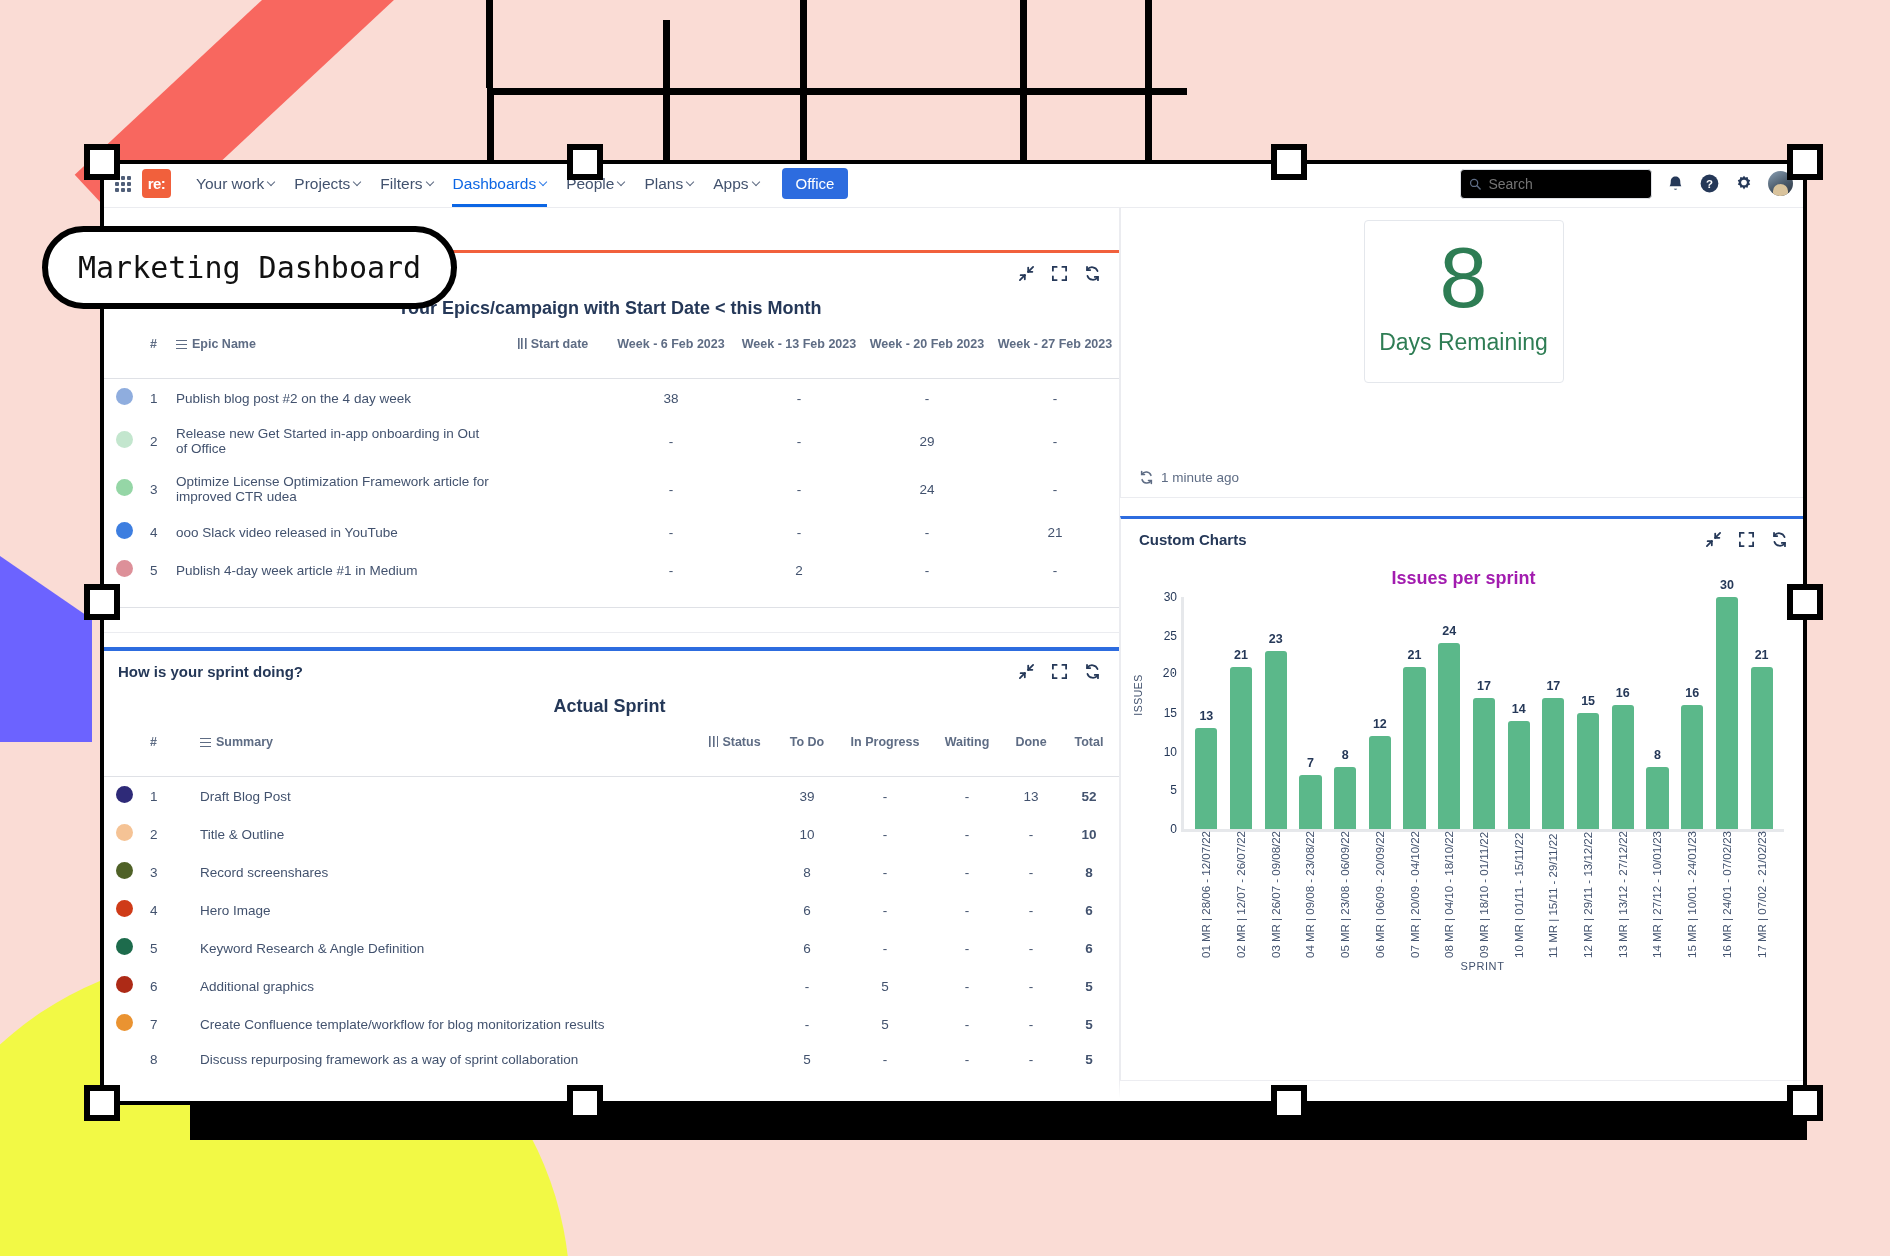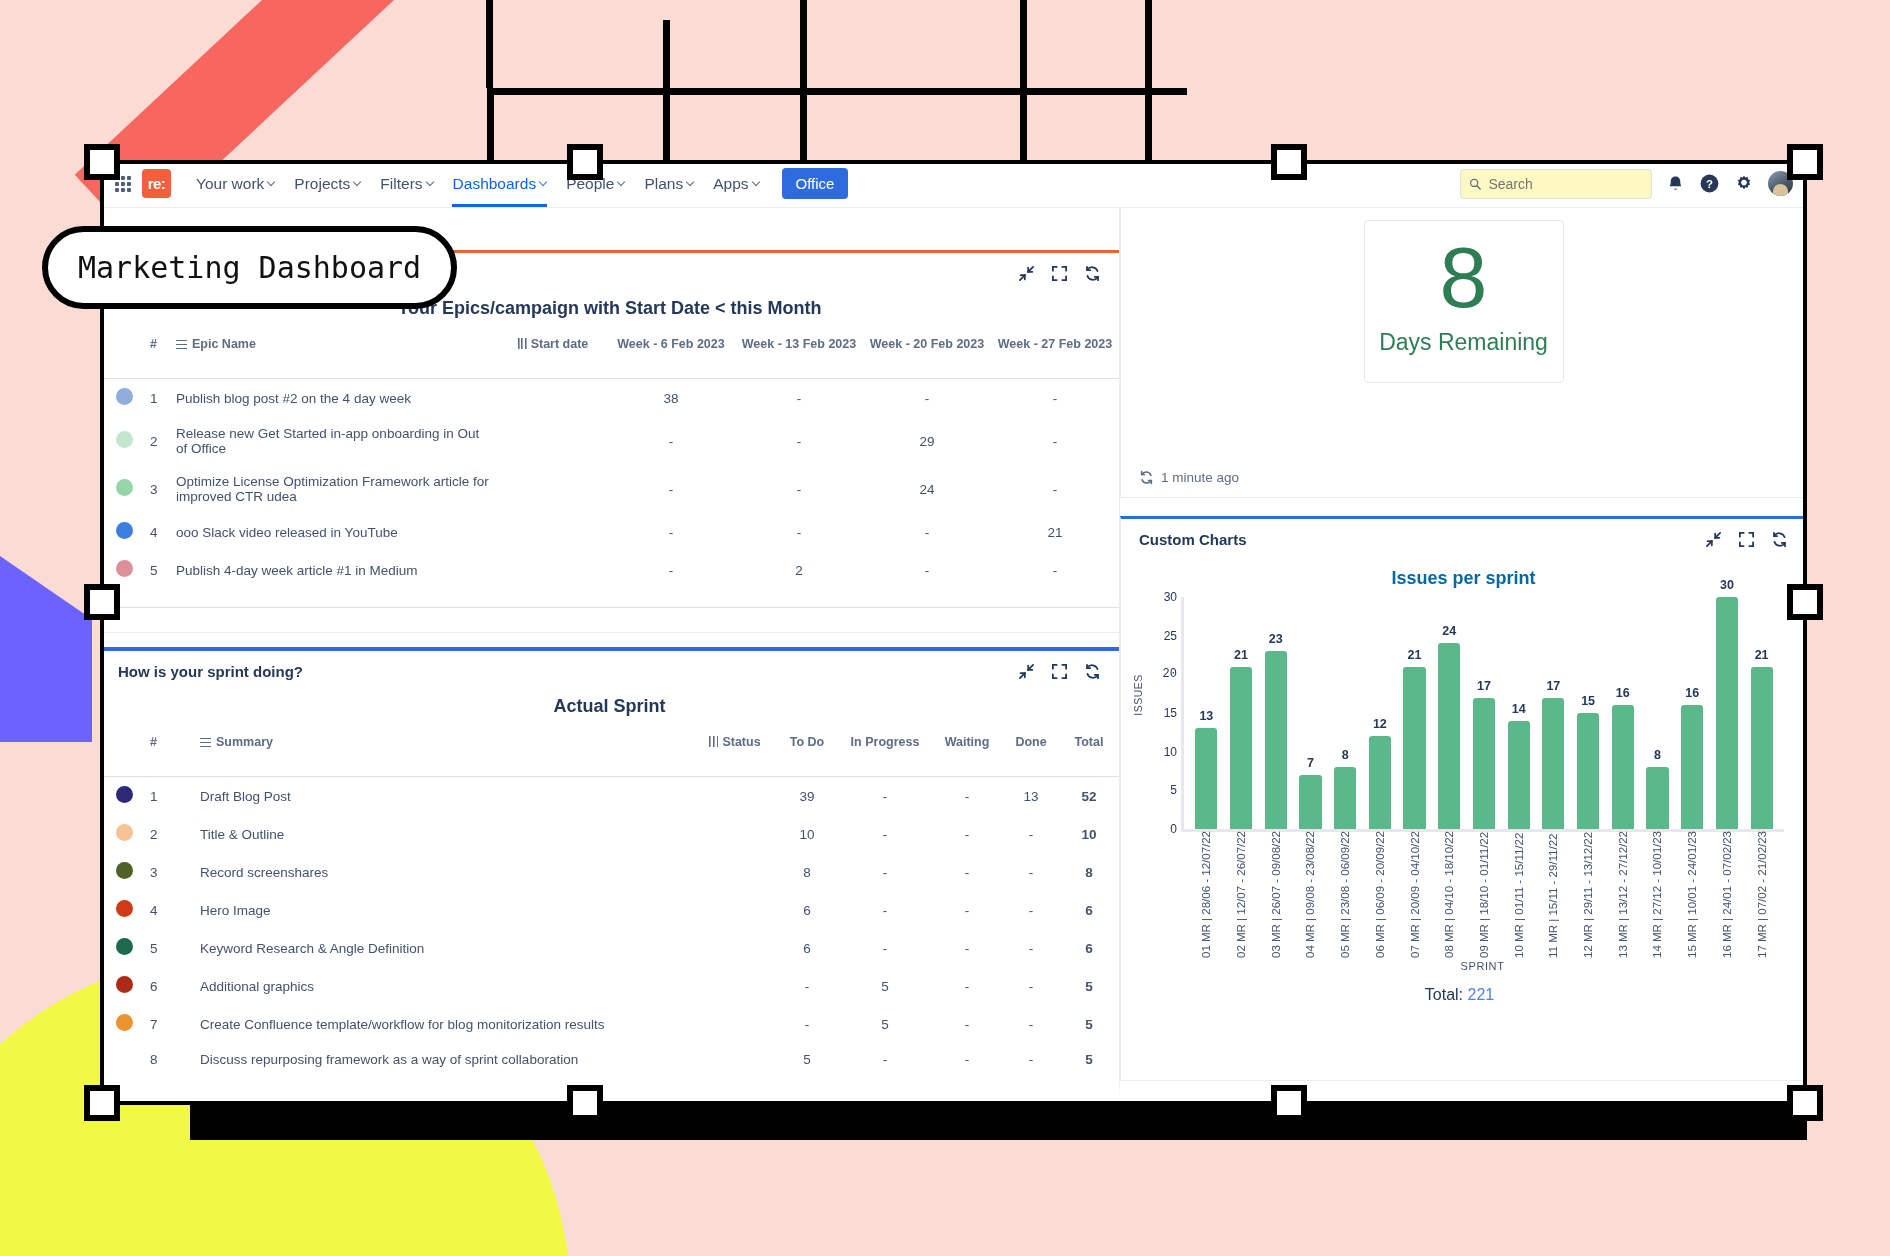--- a/index.html
+++ b/index.html
@@ -129,21 +129,21 @@
     font-family: inherit;
   }
 
   .nav-right { margin-left: auto; display: flex; align-items: center; gap: 14px; }
   .search-box {
     width: 192px; height: 30px;
     border: 1.5px solid #dfe1e6;
     border-radius: 4px;
     display: flex; align-items: center;
     padding: 0 8px; gap: 7px;
-    background: #fef9c3;
+    background: #000000;
   }
   .search-box input {
     border: none; outline: none;
     font-size: 14px; color: #7a869a;
     font-family: inherit;
     width: 100%; background: transparent;
   }
   .ic { color: #42526e; display: flex; align-items: center; cursor: pointer; }
   .avatar {
     width: 25px; height: 25px; border-radius: 50%;
@@ -264,21 +264,21 @@
     border: 1px solid #ebecf0;
     border-top: 3px solid #2d6cdf;
     margin-top: 18px;
     height: 565px;
     position: relative;
   }
 
   
   .chart-title {
     text-align: center; font-size: 18px; font-weight: 700;
-    color: #0369a1; padding: 14px 0 4px 0;
+    color: #a21caf; padding: 14px 0 4px 0;
   }
   .chart-wrap { padding: 4px 22px 0 14px; position: relative; }
   .plot {
     position: relative;
     height: 235px;
     margin-left: 46px;
     border-left: 3px solid #e6e8eb;
     border-bottom: 3px solid #e6e8eb;
   }
   .ylab {
@@ -944,24 +944,20 @@
                 <span class="xlab">15 MR | 10/01 - 24/01/23</span>
               </div>
               <div>
                 <span class="xlab">16 MR | 24/01 - 07/02/23</span>
               </div>
               <div>
                 <span class="xlab">17 MR | 07/02 - 21/02/23</span>
               </div>
             </div>
           <div class="xaxis-title">SPRINT</div>
-          <div class="chart-total">
-            <span>Total:</span>
-            <b>221</b>
-          </div>
         </div>
       </div>
     </div>
   </div>
 
   <div class="clip-fade"></div>
 </div>
 
 <div class="sel-frame">
   <div class="handle h-tl"></div>

